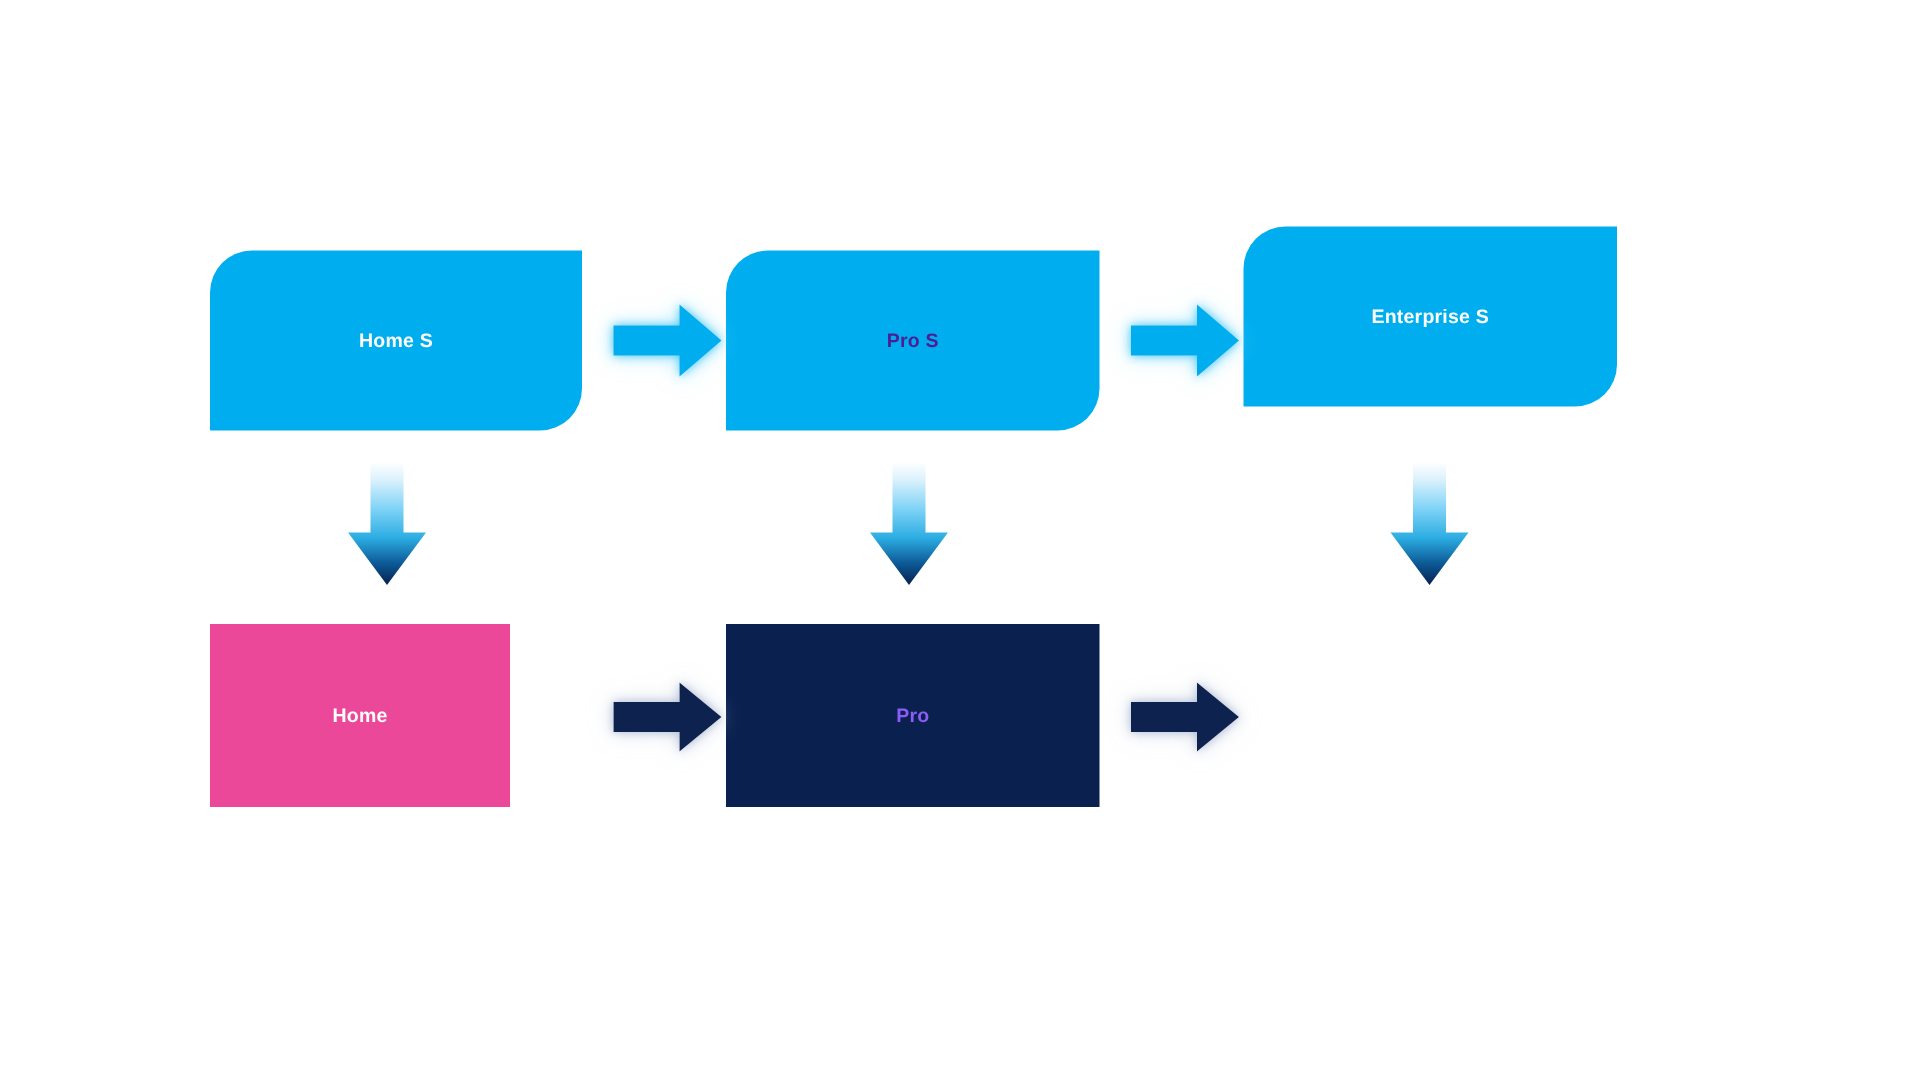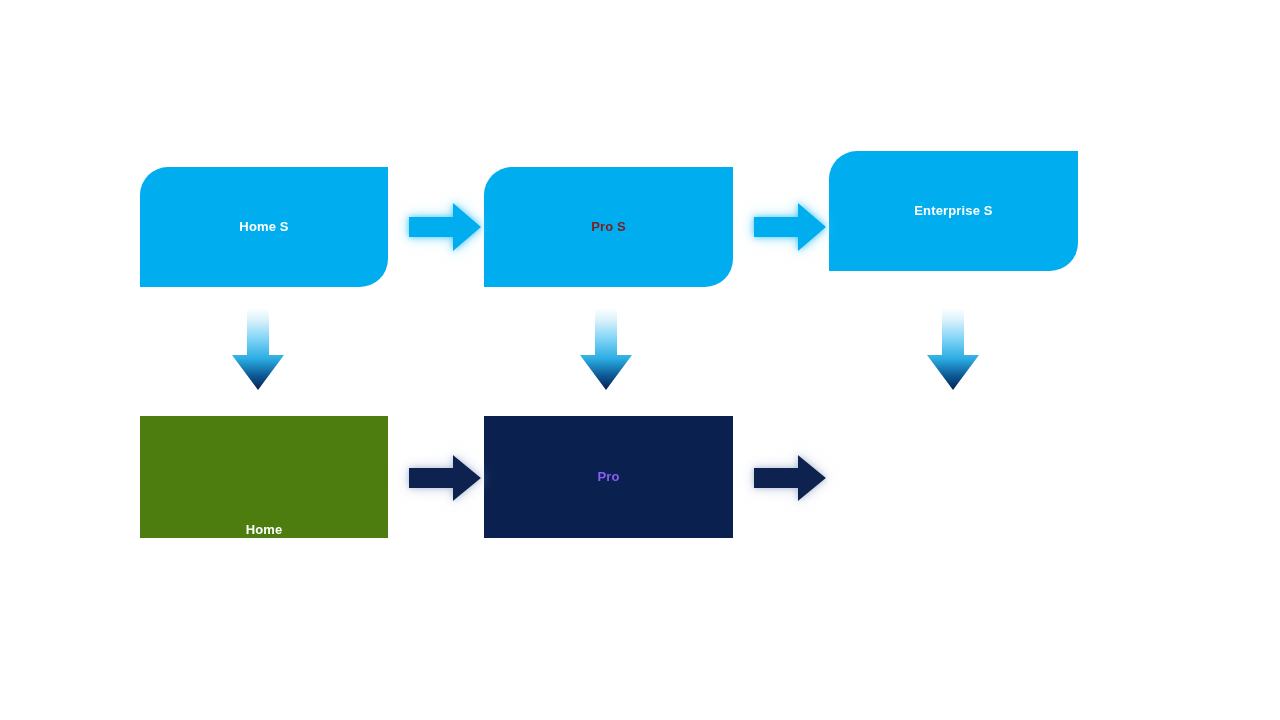--- a/index.html
+++ b/index.html
@@ -109,21 +109,21 @@
           <feDropShadow dx="0" dy="0" stdDeviation="6.5" flood-color="#C3CEE0" flood-opacity="0.55"></feDropShadow>
         </filter>
       </defs>
     </svg>
   </div>
 
   <div class="node tier-s" style="left: 140px; top: 167px; width: 248px; height: 120px; background: rgb(0, 174, 239); color: rgb(255, 255, 255);">
     <span>Home S</span>
   </div>
 
-  <div class="node tier-s" style="left: 484px; top: 167px; width: 249px; height: 120px; background: rgb(0, 174, 239); color: #7f1d1d;">
+  <div class="node tier-s" style="left: 484px; top: 167px; width: 249px; height: 120px; background: rgb(0, 174, 239); color: #4c1d95;">
     <span>Pro S</span>
   </div>
 
   <div class="node tier-s" style="left: 829px; top: 151px; width: 249px; height: 120px; background: rgb(0, 174, 239); color: rgb(255, 255, 255);">
     <span>Enterprise S</span>
   </div>
 
   <div class="arrow arrow-right-light" style="left:409px; top:203px; width:72px; height:48px;">
     <svg viewBox="0 0 72 48" preserveAspectRatio="none">
       <polygon class="shape" points="0,14 44,14 44,0 72,24 44,48 44,34 0,34" style="fill: rgb(0, 174, 239);"></polygon>
@@ -147,21 +147,21 @@
       <polygon class="shape" points="15,0 37,0 37,47 52,47 26,82 0,47 15,47"></polygon>
     </svg>
   </div>
 
   <div class="arrow arrow-down" style="left:927px; top:308px; width:52px; height:82px;">
     <svg viewBox="0 0 52 82" preserveAspectRatio="none">
       <polygon class="shape" points="15,0 37,0 37,47 52,47 26,82 0,47 15,47"></polygon>
     </svg>
   </div>
 
-  <div class="node tier-base" style="left: 140px; top: 416px; width: 248px; height: 122px; background: #4d7c0f; color: rgb(255, 255, 255); align-items: flex-end;">
+  <div class="node tier-base" style="left: 140px; top: 416px; width: 200px; height: 122px; background: #ec4899; color: rgb(255, 255, 255);">
     <span>Home</span>
   </div>
 
   <div class="node tier-base" style="left: 484px; top: 416px; width: 249px; height: 122px; background: rgb(10, 33, 80); color: #8b5cf6;">
     <span>Pro</span>
   </div>
 
 
   <div class="arrow arrow-right-dark" style="left:409px; top:455px; width:72px; height:46px;">
     <svg viewBox="0 0 72 46" preserveAspectRatio="none">

